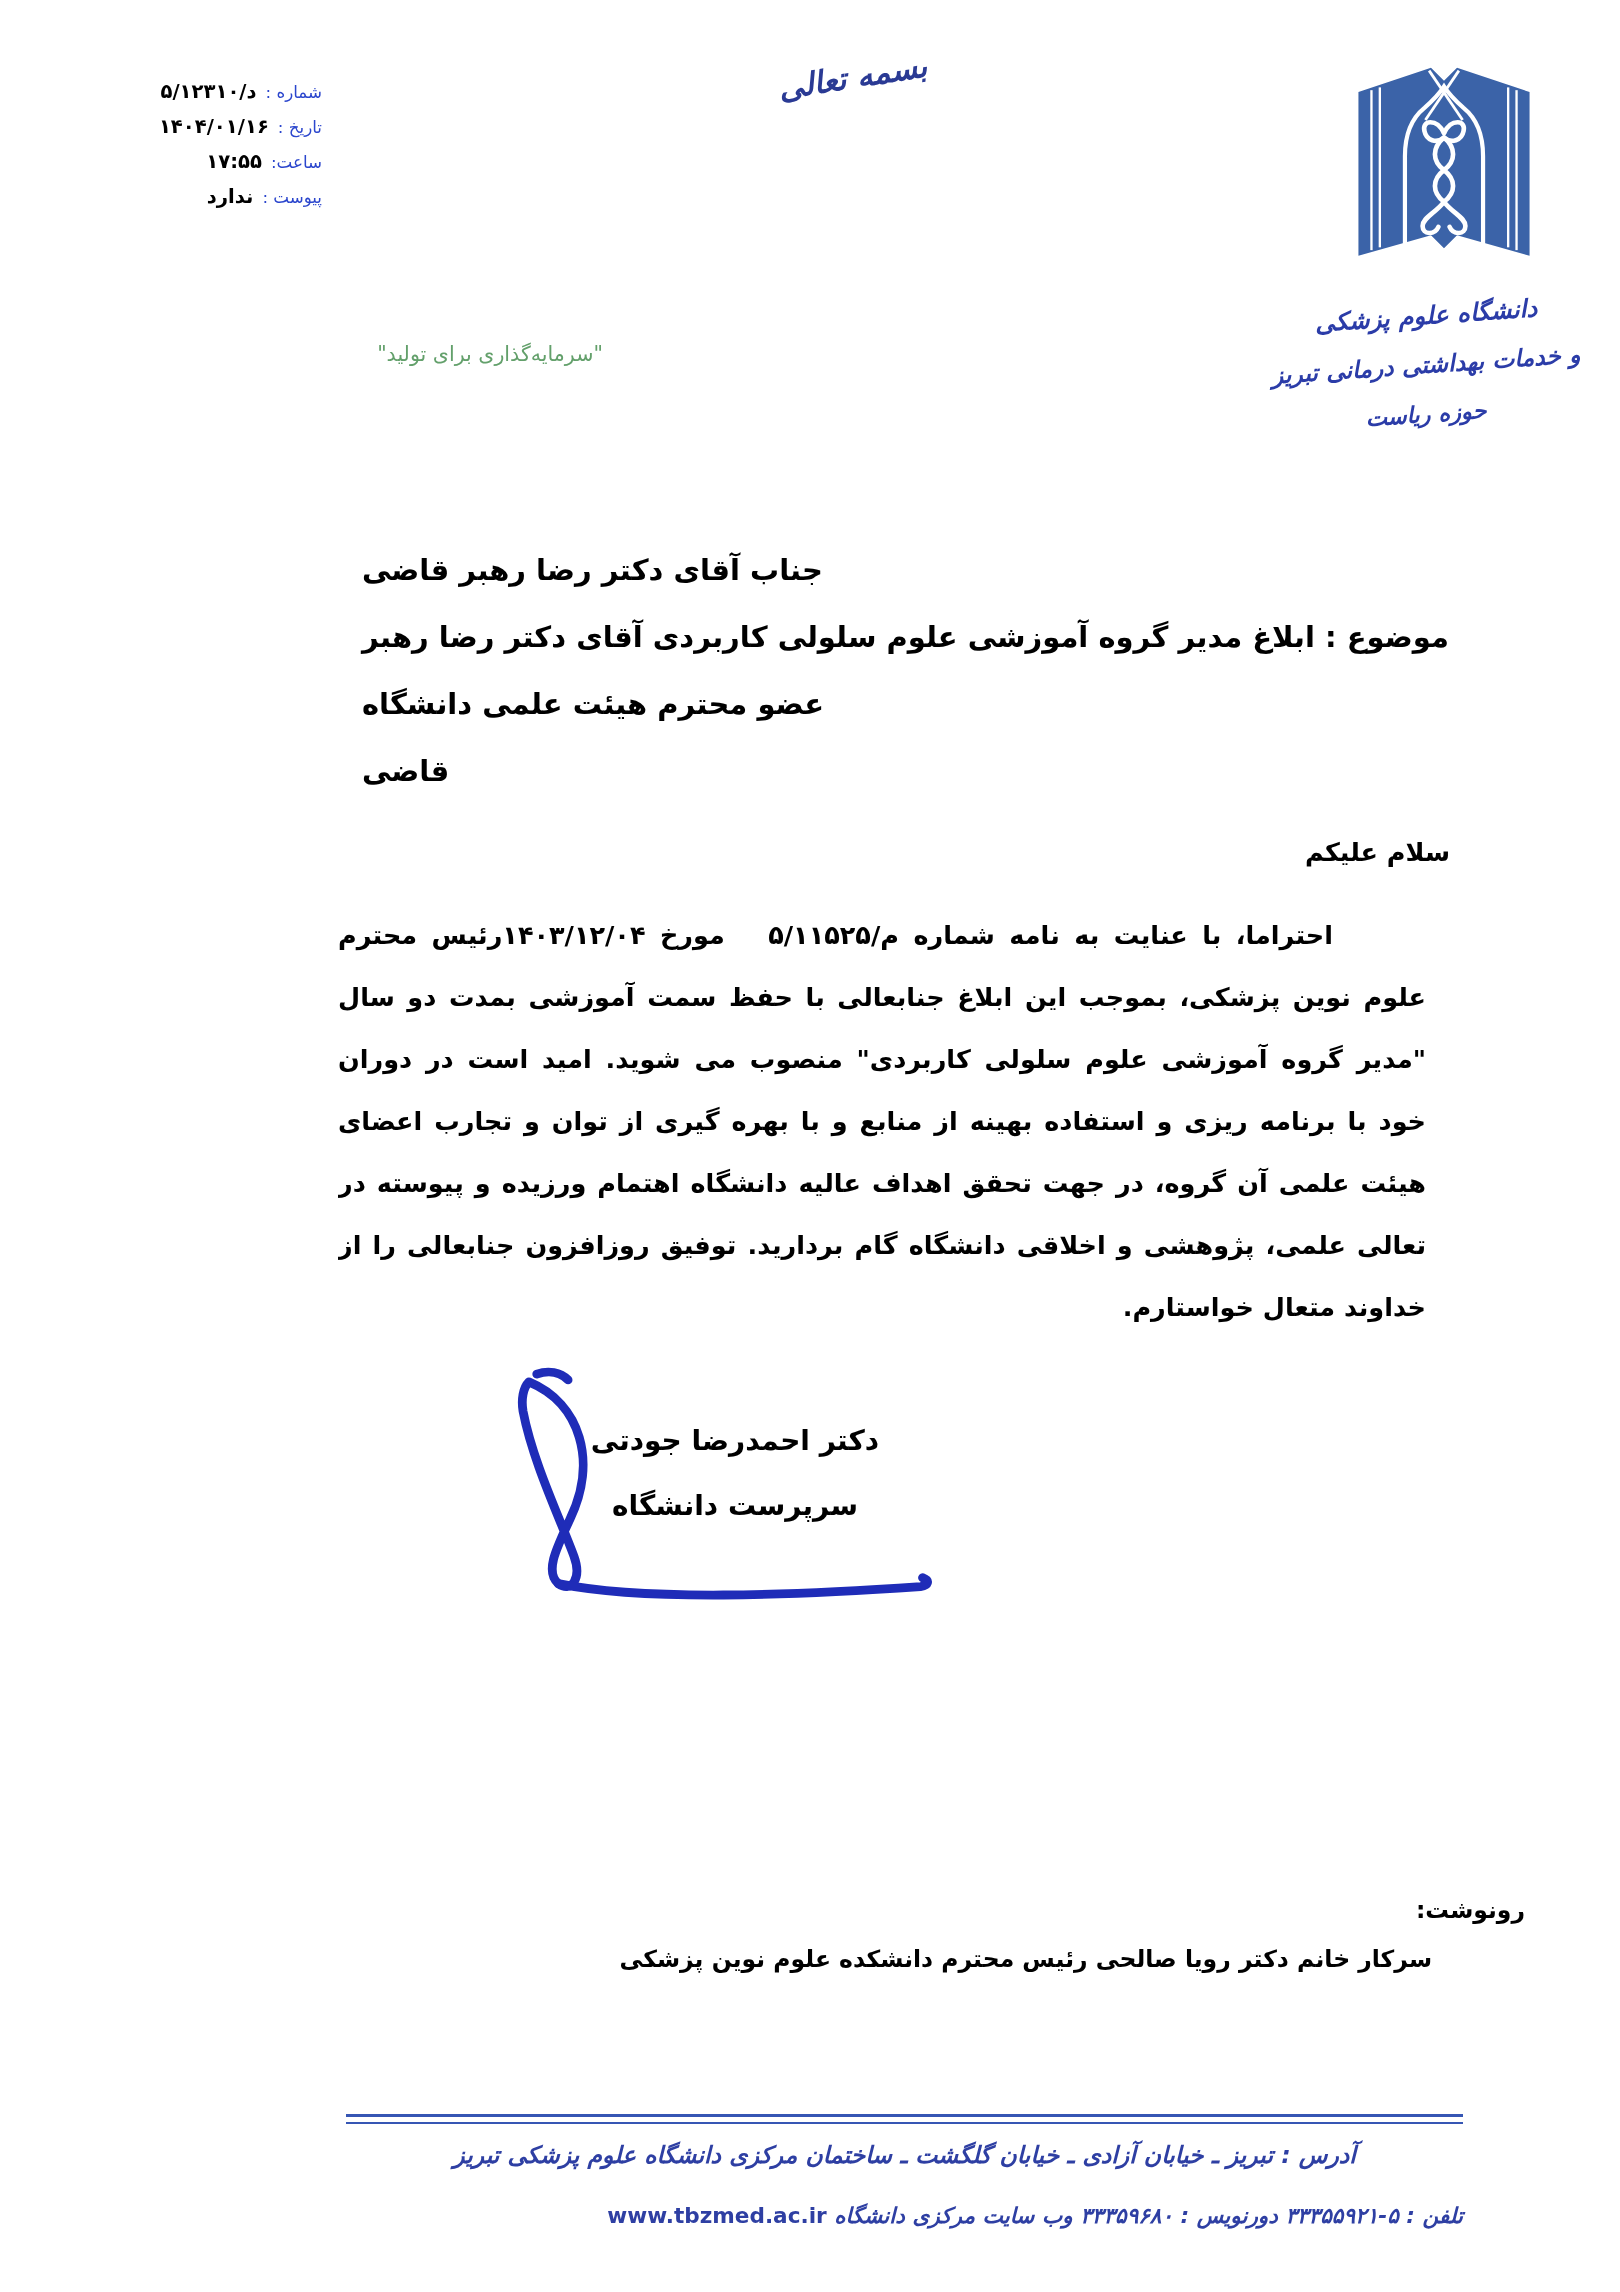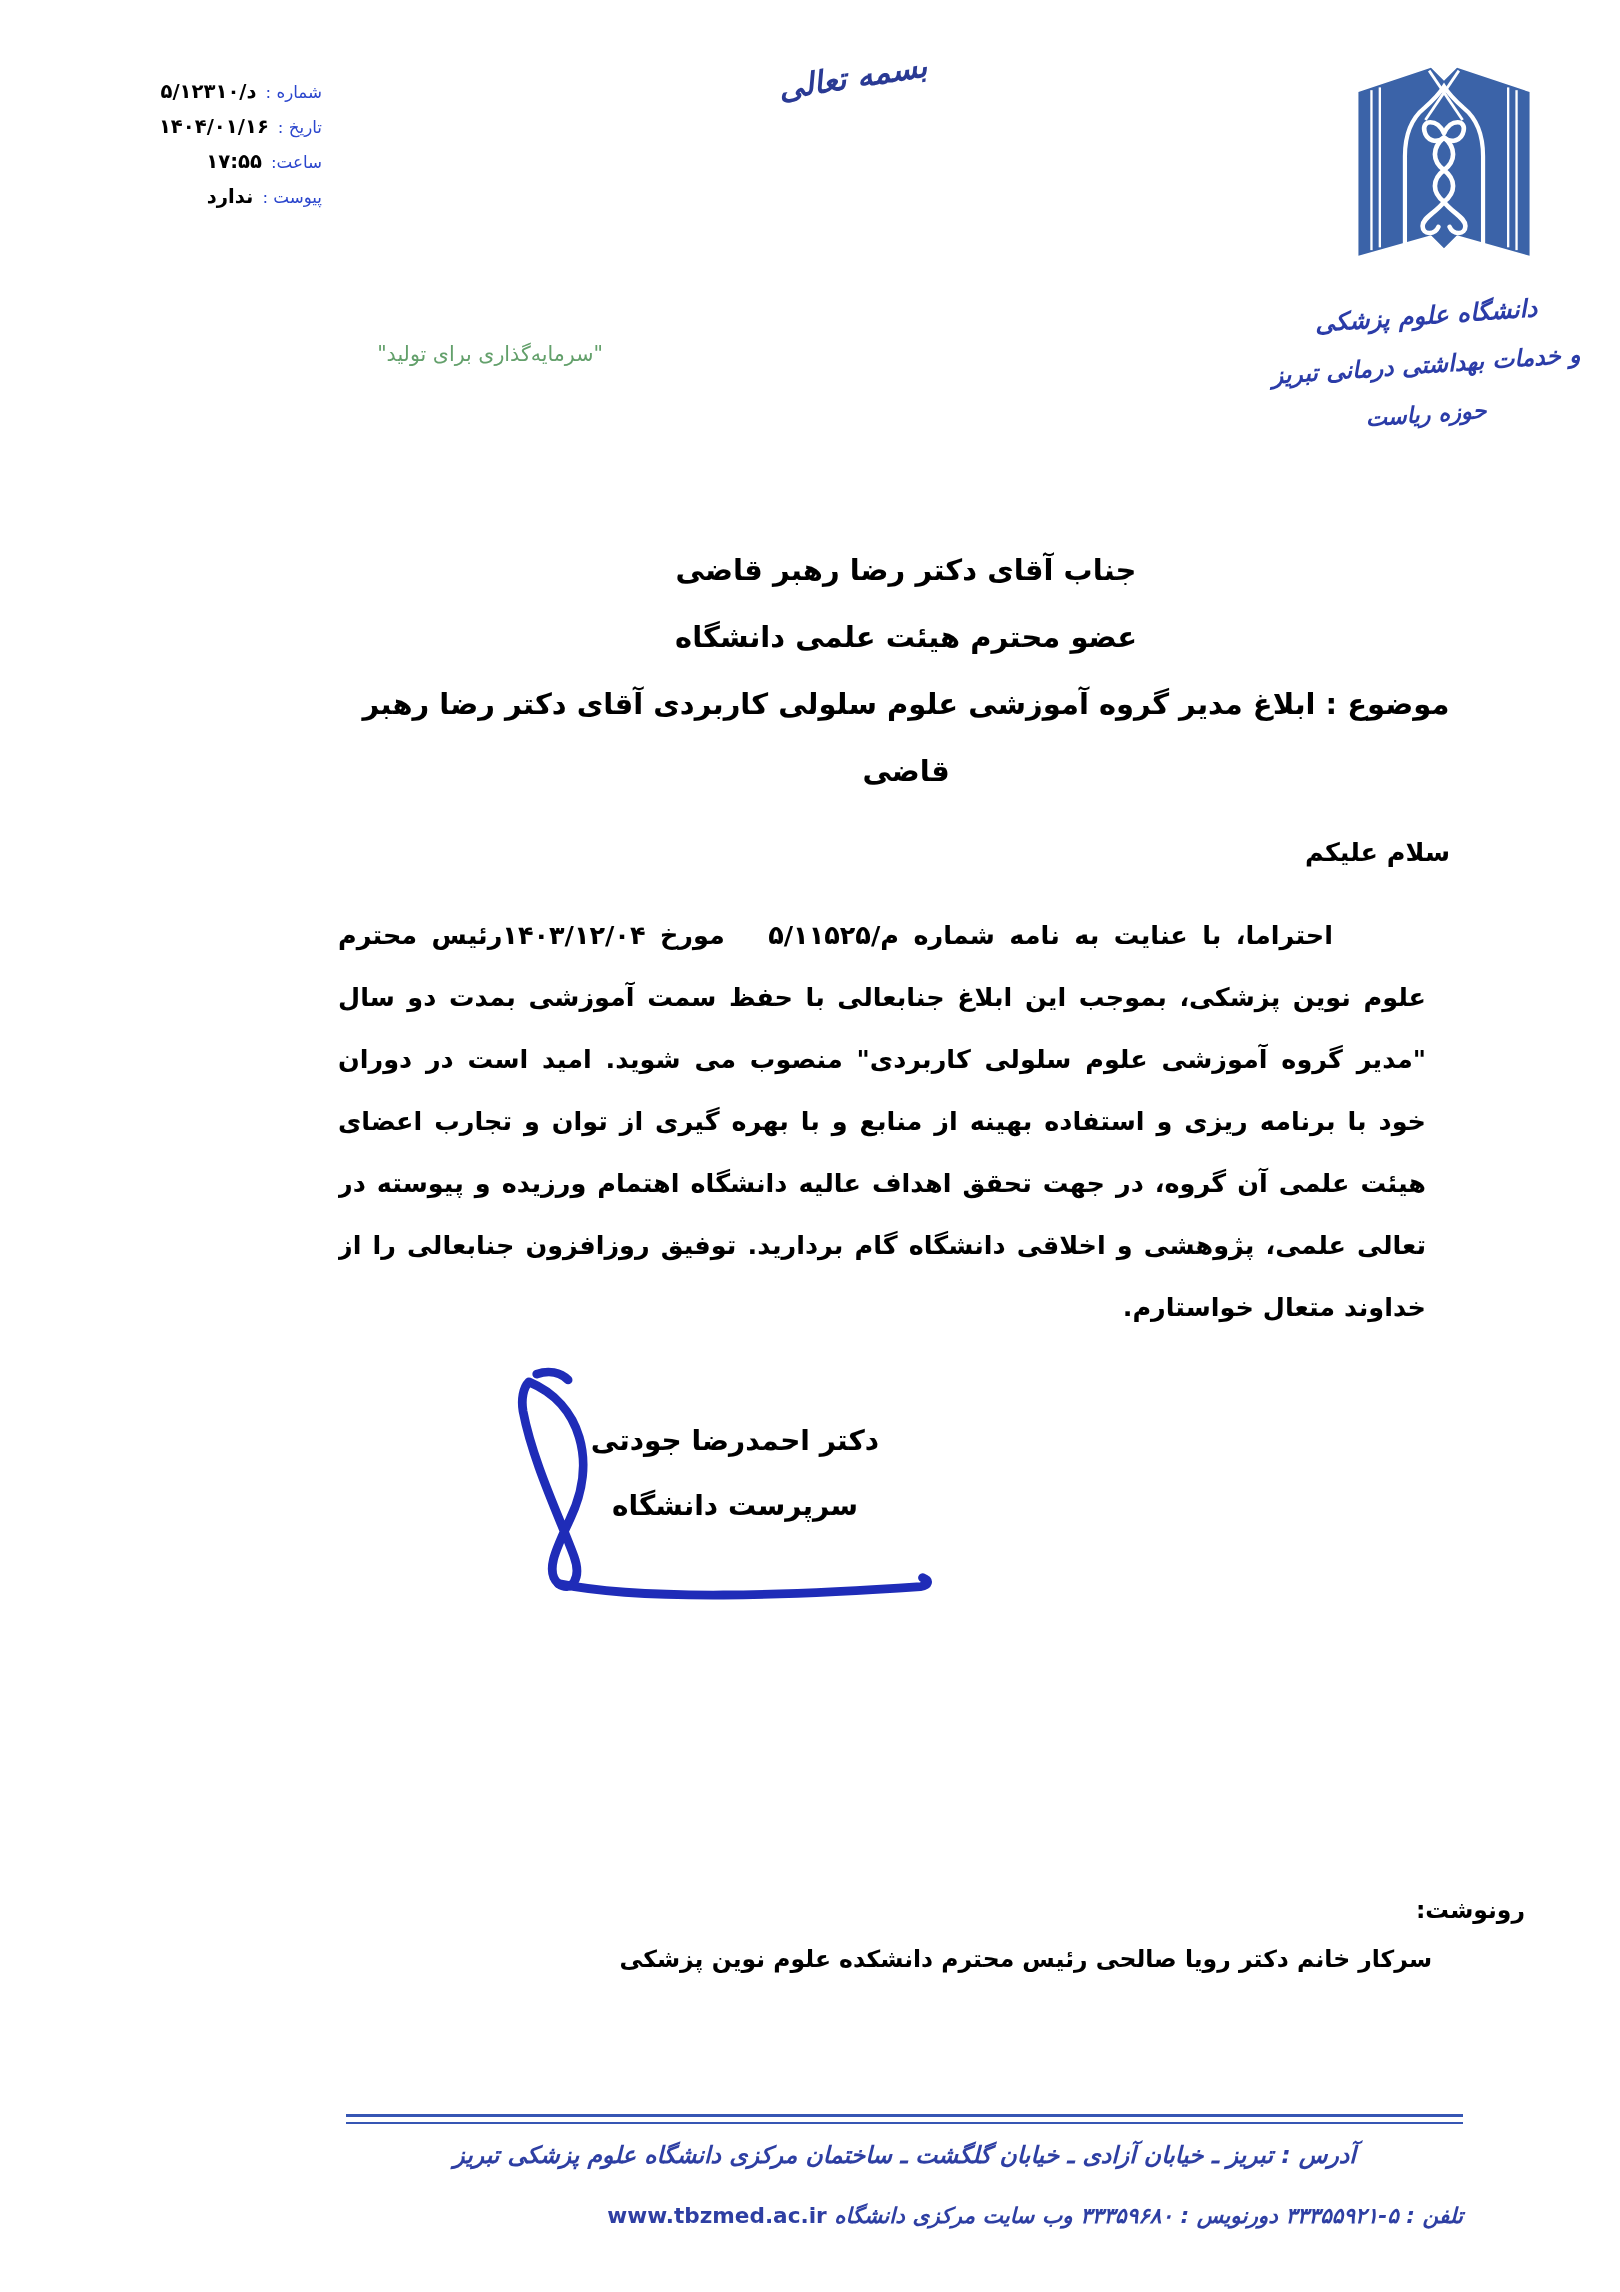--- a/index.html
+++ b/index.html
@@ -38,21 +38,21 @@
   .org-caption .l3 { font-size:22.5px; line-height:49px; transform:rotate(-4deg); }
   
   .slogan {
     position:absolute; top:342px; left:333px; width:314px;
     direction:rtl; text-align:center;
     color:#63a06b; font-size:20.6px; white-space:nowrap;
   }
   
   .recipient {
     position:absolute; top:537px; right:194px; width:1088px;
-    direction:rtl; text-align:center;
+    direction:rtl; text-align:left;
     color:#000; font-weight:bold; font-size:29px;
   }
   .recipient div { line-height:67px; white-space:nowrap; }
   
   .greeting {
     position:absolute; top:831px; right:194px;
     direction:rtl; color:#000; font-weight:bold; font-size:25.5px; line-height:43px;
   }
   
   .body-text {
@@ -147,22 +147,22 @@
   <div class="org-caption">
     <div class="l1">دانشگاه علوم پزشکی</div>
     <div class="l2">و خدمات بهداشتی درمانی تبریز</div>
     <div class="l3">حوزه ریاست</div>
   </div>
 
   <div class="slogan">"سرمایه‌گذاری برای تولید"</div>
 
   <div class="recipient">
     <div>جناب آقای دکتر رضا رهبر قاضی</div>
+    <div>موضوع : ابلاغ مدیر گروه آموزشی علوم سلولی کاربردی آقای دکتر رضا رهبر</div>
     <div>عضو محترم هیئت علمی دانشگاه</div>
-    <div>موضوع : ابلاغ مدیر گروه آموزشی علوم سلولی کاربردی آقای دکتر رضا رهبر</div>
     <div>قاضی</div>
   </div>
 
   <div class="greeting">سلام علیکم</div>
 
   <div class="body-text">
     <div class="body-line indent">
       <span>احتراما، با عنایت به نامه شماره </span>
       <span dir="ltr" style="unicode-bidi:isolate;margin-left:29px;">۵/۱۱۵۲۵/م</span>
       <span> مورخ ۱۴۰۳/۱۲/۰۴رئیس محترم دانشکده</span>

